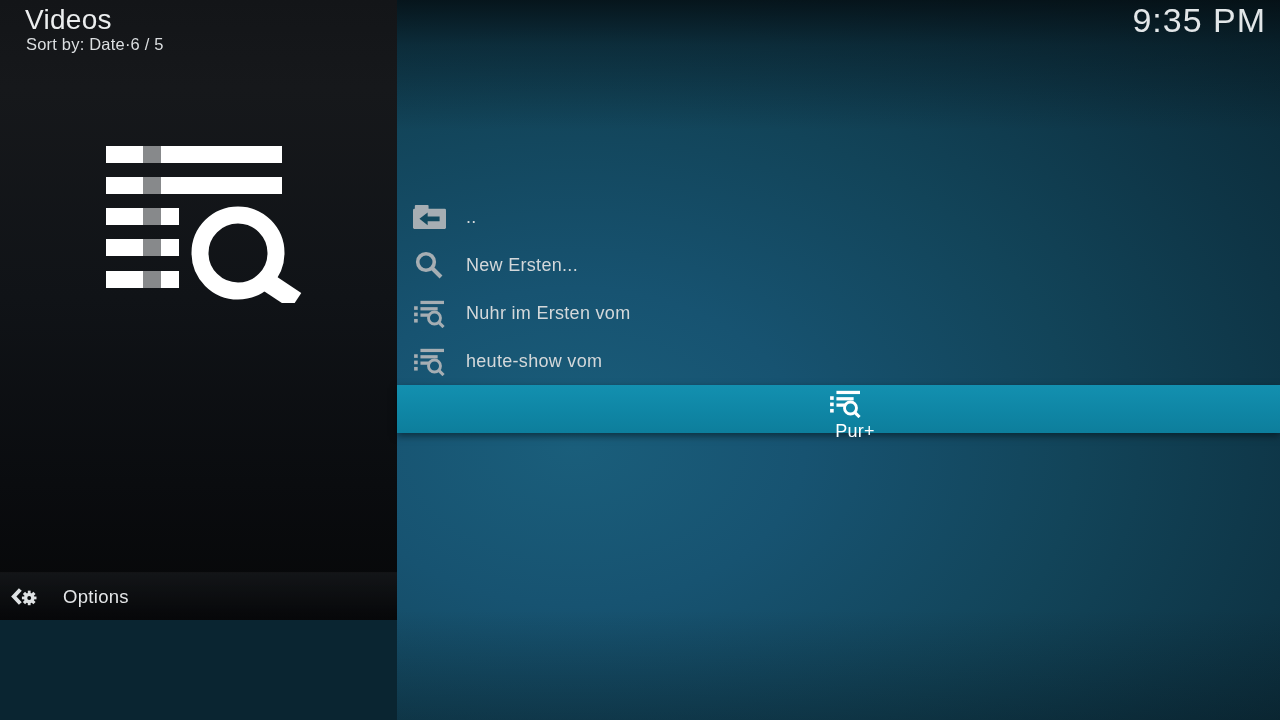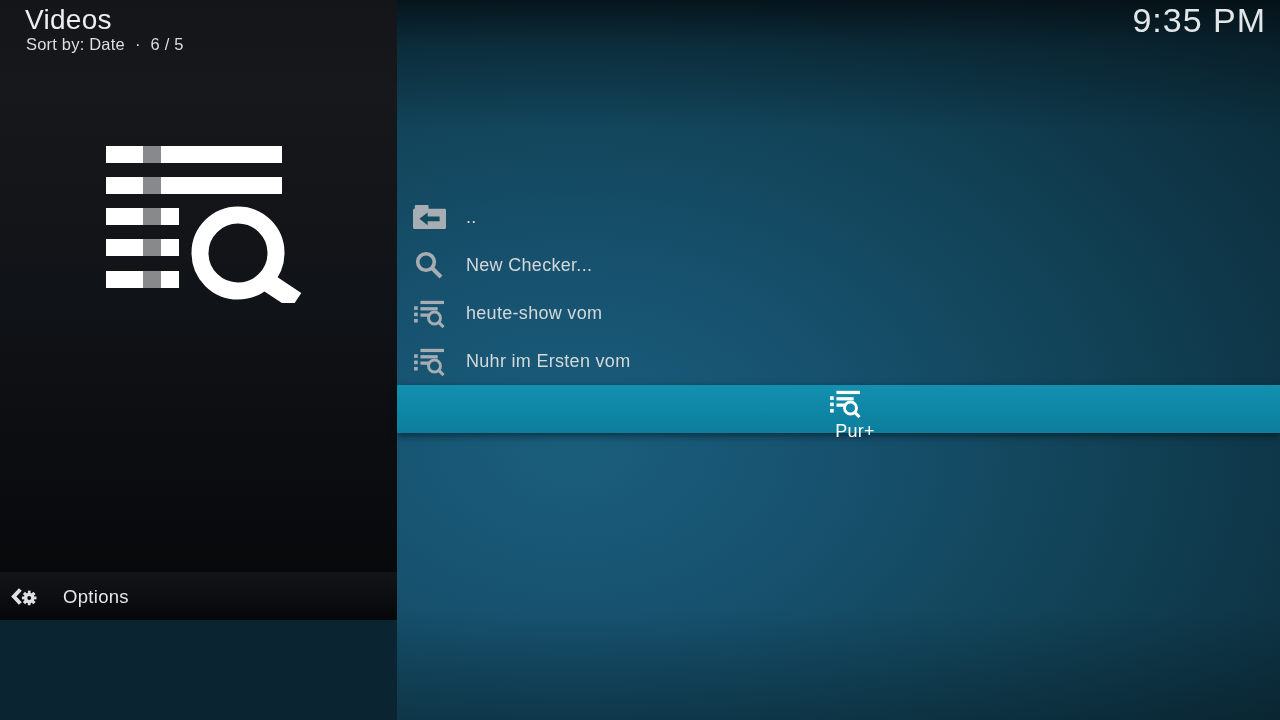--- a/index.html
+++ b/index.html
@@ -30,21 +30,21 @@
     position:absolute;left:0;top:0;width:397px;height:620px;
     background:linear-gradient(180deg,#131518 0%, #16181b 14%, #101317 48%, #0a0c0f 78%, #060708 100%);
   }
   .page-title{
     position:absolute;left:25px;top:4px;
     font-size:28px;font-weight:300;color:#eceeef;letter-spacing:.3px;
   }
   .sort-line{
     position:absolute;left:26px;top:35px;
     font-size:16.5px;font-weight:300;color:#dcdfe1;letter-spacing:.2px;
-    display:flex;gap:10px;align-items:center;
+    display:flex;align-items:center;
   }
   .big-icon{position:absolute;left:106px;top:143px;width:197px;height:160px;}
   
   .clock{
     position:absolute;right:14px;top:1px;
     font-size:34px;font-weight:200;color:#e2e6e8;letter-spacing:1px;
     font-family:"Liberation Sans","DejaVu Sans",sans-serif;
   }
   
   .file-list{position:absolute;left:397px;top:193px;width:883px;}
@@ -145,53 +145,53 @@
     <span class="row-label">..</span>
   </div>
 
   <div class="row">
     <span class="icon-box">
       <svg viewBox="0 0 30 30" width="30" height="30">
         <circle cx="12" cy="12" r="8.3" fill="none" stroke="currentColor" stroke-width="3.6"></circle>
         <line x1="18.5" y1="18.5" x2="27" y2="27" stroke="currentColor" stroke-width="4"></line>
       </svg>
     </span>
-    <span class="row-label">New Checker...</span>
+    <span class="row-label">New Ersten...</span>
   </div>
 
   <div class="row">
     <span class="icon-box">
       <svg viewBox="0 0 34 32" width="31" height="29">
         <rect x="0" y="8" width="4" height="4" fill="currentColor"></rect>
         <rect x="0" y="15" width="4" height="4" fill="currentColor"></rect>
         <rect x="0" y="22" width="4" height="4" fill="currentColor"></rect>
         <rect x="7" y="2" width="26" height="3.6" fill="currentColor"></rect>
         <rect x="7" y="9" width="19" height="3.6" fill="currentColor"></rect>
         <rect x="7" y="16" width="10" height="3.6" fill="currentColor"></rect>
         <circle cx="22.5" cy="21" r="6.6" fill="none" stroke="currentColor" stroke-width="3.2"></circle>
         <line x1="27.5" y1="26" x2="32.5" y2="31" stroke="currentColor" stroke-width="3.4"></line>
       </svg>
     </span>
-    <span class="row-label">heute-show vom</span>
+    <span class="row-label">Nuhr im Ersten vom</span>
   </div>
 
   <div class="row">
     <span class="icon-box">
       <svg viewBox="0 0 34 32" width="31" height="29">
         <rect x="0" y="8" width="4" height="4" fill="currentColor"></rect>
         <rect x="0" y="15" width="4" height="4" fill="currentColor"></rect>
         <rect x="0" y="22" width="4" height="4" fill="currentColor"></rect>
         <rect x="7" y="2" width="26" height="3.6" fill="currentColor"></rect>
         <rect x="7" y="9" width="19" height="3.6" fill="currentColor"></rect>
         <rect x="7" y="16" width="10" height="3.6" fill="currentColor"></rect>
         <circle cx="22.5" cy="21" r="6.6" fill="none" stroke="currentColor" stroke-width="3.2"></circle>
         <line x1="27.5" y1="26" x2="32.5" y2="31" stroke="currentColor" stroke-width="3.4"></line>
       </svg>
     </span>
-    <span class="row-label">Nuhr im Ersten vom</span>
+    <span class="row-label">heute-show vom</span>
   </div>
 
 
   <div class="row selected">
     <span class="icon-box">
       <svg viewBox="0 0 34 32" width="31" height="29">
         <rect x="0" y="8" width="4" height="4" fill="currentColor"></rect>
         <rect x="0" y="15" width="4" height="4" fill="currentColor"></rect>
         <rect x="0" y="22" width="4" height="4" fill="currentColor"></rect>
         <rect x="7" y="2" width="26" height="3.6" fill="currentColor"></rect>

